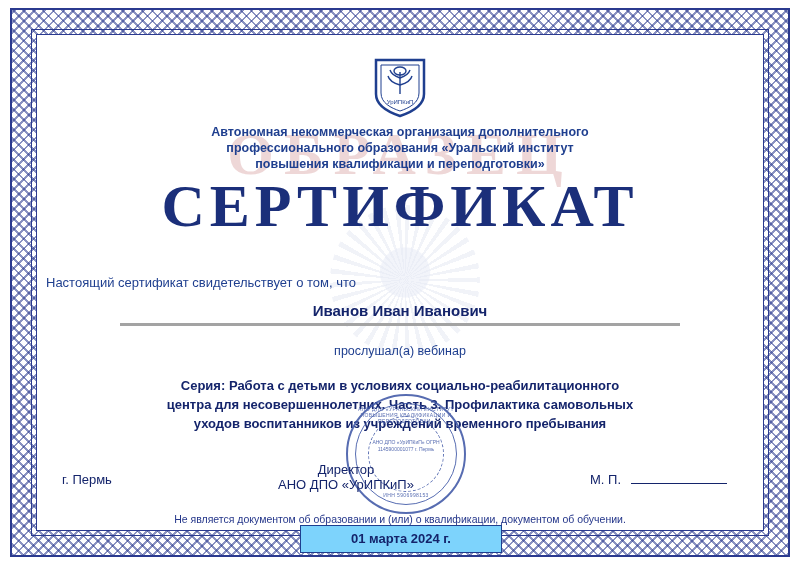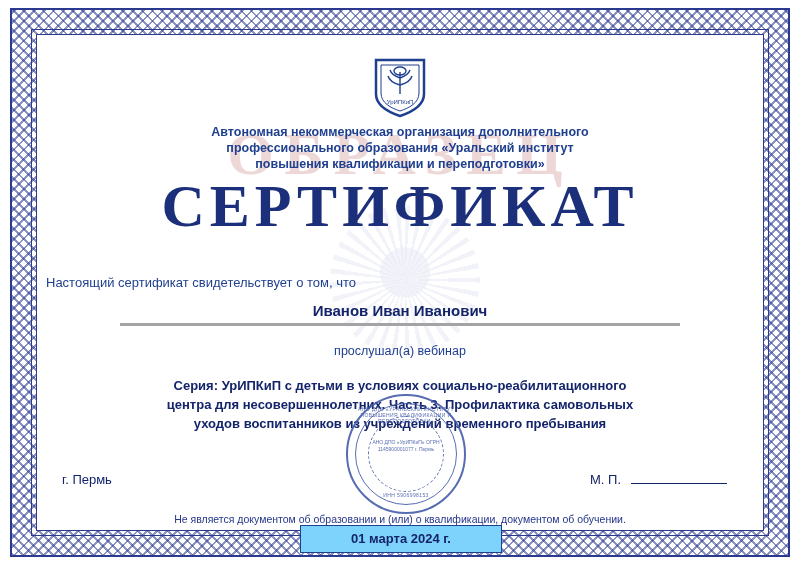--- a/index.html
+++ b/index.html
@@ -277,33 +277,37 @@
 
     <div class="title">СЕРТИФИКАТ</div>
 
     <div class="subtitle">Настоящий сертификат свидетельствует о том, что</div>
 
     <div class="name-line">Иванов Иван Иванович</div>
 
     <div class="listened">прослушал(а) вебинар</div>
 
     <div class="course">
-      <div>Серия: УрИПКиП с детьми в условиях социально-реабилитационного</div>
+      <div>Серия: Работа с детьми в условиях социально-реабилитационного</div>
       <div>центра для несовершеннолетних. Часть 3. Профилактика самовольных</div>
       <div>уходов воспитанников из учреждений временного пребывания</div>
     </div>
 
     <div class="stamp">
       <div class="stamp-arc">АНО ДПО «УРАЛЬСКИЙ ИНСТИТУТ ПОВЫШЕНИЯ КВАЛИФИКАЦИИ И ПЕРЕПОДГОТОВКИ»</div>
       <div class="stamp-inner">АНО ДПО «УрИПКиП» ОГРН 1145900001077 г. Пермь</div>
       <div class="stamp-arc bottom">ИНН 5906998153</div>
     </div>
 
     <div class="footer-row">
       <div class="city">г. Пермь</div>
+      <div class="director">
+        <div>Директор</div>
+        <div>АНО ДПО «УрИПКиП»</div>
+      </div>
       <div class="mp">
         <span>М. П.</span>
         <span class="mp-line"></span>
       </div>
     </div>
 
     <div class="disclaimer">Не является документом об образовании и (или) о квалификации, документом об обучении.</div>
 
   </div>
 

